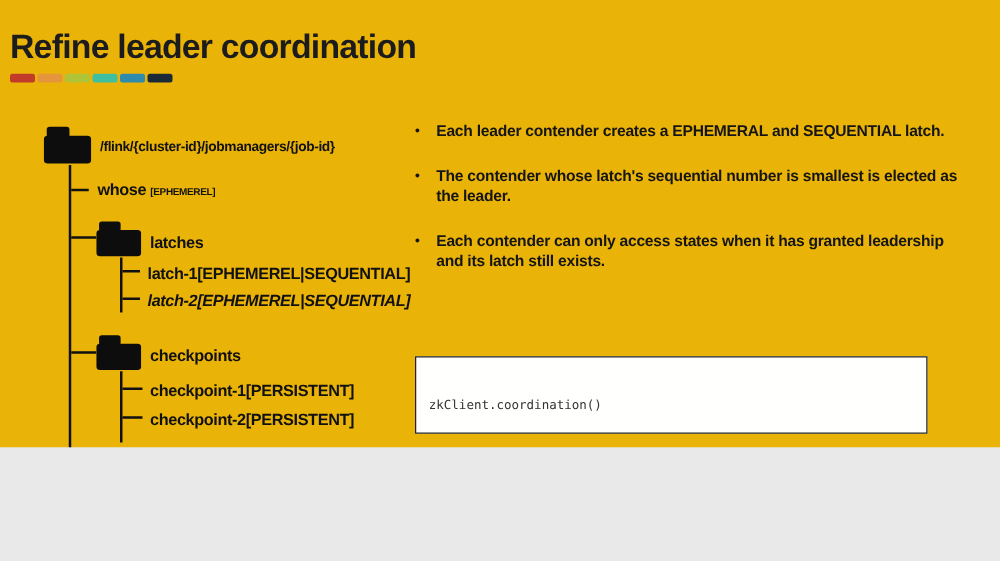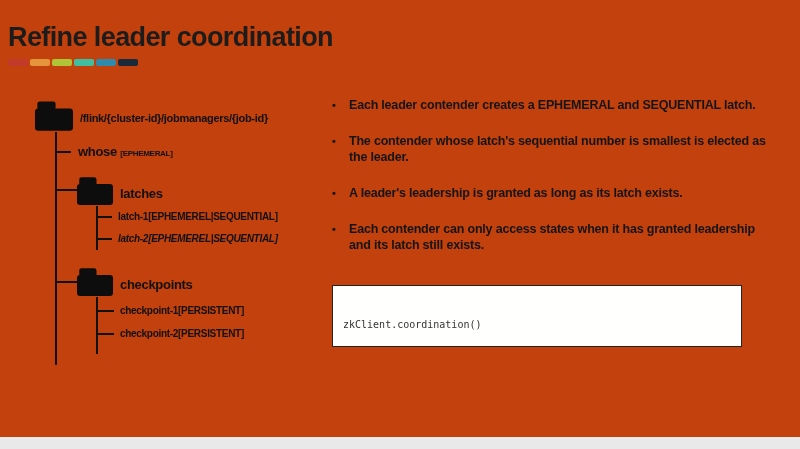--- a/index.html
+++ b/index.html
@@ -1,36 +1,36 @@
 <!DOCTYPE html>
 <html><head>
 <meta charset="utf-8">
 <style>
   html,body{margin:0;padding:0;background:#e9e9e9;}
   .slide{
-    position:relative;width:800px;height:437px;margin:0 auto;
-    background:#c2410c;overflow:hidden;
+    position:relative;width:800px;height:358px;margin:0 auto;
+    background:#eab308;overflow:hidden;
     font-family:"Liberation Sans",sans-serif;color:#161616;
   }
   
   .title{
     position:absolute;left:8px;top:22px;
     font-size:27px;font-weight:800;letter-spacing:-0.6px;color:#1c1c1c;
   }
   .bars{position:absolute;left:8px;top:59px;display:flex;gap:2px;}
   .bars .bar{width:20px;height:7px;border-radius:2px;}
   
   .tree{position:absolute;left:0;top:0;width:330px;height:449px;}
   .tline{position:absolute;background:#111;}
   .folder-svg{position:absolute;}
   .tree-label{position:absolute;font-weight:700;letter-spacing:-0.3px;white-space:nowrap;color:#111;}
   .root-label{font-size:11px;}
   .node-label{font-size:13px;}
   .node-suffix{font-size:8px;font-weight:700;}
-  .leaf-label{font-size:10px;}
+  .leaf-label{font-size:13px;}
   
   .bullets{
     position:absolute;left:330px;top:97px;width:442px;margin:0;padding:0;list-style:none;
   }
   .bullets li{
     position:relative;padding-left:19px;margin:0 0 20px 0;
     font-size:12.5px;font-weight:700;line-height:16px;letter-spacing:-0.2px;color:#151515;
   }
   .bullets li::before{
     content:"\2022";position:absolute;left:2px;top:0;font-size:11px;color:#151515;
@@ -64,21 +64,21 @@
       <rect x="3" y="1" width="23" height="11" rx="3" fill="#0d0d0d"></rect>
       <rect x="0" y="10" width="48" height="28" rx="4" fill="#0d0d0d"></rect>
     </svg>
     <div class="tree-label root-label" style="left:80px;top:112px;">/flink/{cluster-id}/jobmanagers/{job-id}</div>
 
     <div class="tline" style="left:55px;top:132px;width:2px;height:233px;"></div>
 
     <div class="tline" style="left:57px;top:151px;width:14px;height:2px;"></div>
     <div class="tree-label node-label" style="left:78px;top:144px;">
       <span>whose</span>
-      <span class="node-suffix">[EPHEMERAL]</span>
+      <span class="node-suffix">[EPHEMEREL]</span>
     </div>
 
     <div class="tline" style="left:57px;top:189px;width:20px;height:2px;"></div>
     <svg class="folder-svg" style="left:77px;top:176px;" width="36" height="31" viewBox="0 0 48 40">
       <rect x="3" y="1" width="23" height="11" rx="3" fill="#0d0d0d"></rect>
       <rect x="0" y="10" width="48" height="28" rx="4" fill="#0d0d0d"></rect>
     </svg>
     <div class="tree-label node-label" style="left:120px;top:186px;">latches</div>
     <div class="tline" style="left:96px;top:206px;width:2px;height:44px;"></div>
     <div class="tline" style="left:98px;top:216px;width:14px;height:2px;"></div>
@@ -95,21 +95,20 @@
     <div class="tline" style="left:96px;top:297px;width:2px;height:57px;"></div>
     <div class="tline" style="left:98px;top:310px;width:16px;height:2px;"></div>
     <div class="tree-label leaf-label" style="left:120px;top:305px;">checkpoint-1[PERSISTENT]</div>
     <div class="tline" style="left:98px;top:333px;width:16px;height:2px;"></div>
     <div class="tree-label leaf-label" style="left:120px;top:328px;">checkpoint-2[PERSISTENT]</div>
   </div>
 
   <ul class="bullets">
     <li>Each leader contender creates a EPHEMERAL and SEQUENTIAL latch.</li>
     <li>The contender whose latch's sequential number is smallest is elected as the leader.</li>
-    <li>A leader's leadership is granted as long as its latch exists.</li>
     <li>Each contender can only access states when it has granted leadership and its latch still exists.</li>
   </ul>
 
   <div class="codebox">
     <div>zkClient.coordination()</div>
     
     
     
   </div>
 

